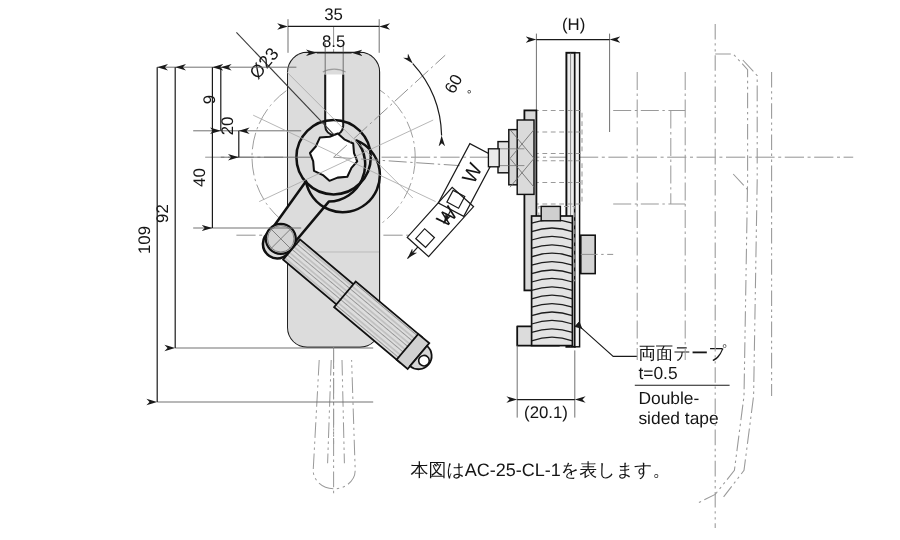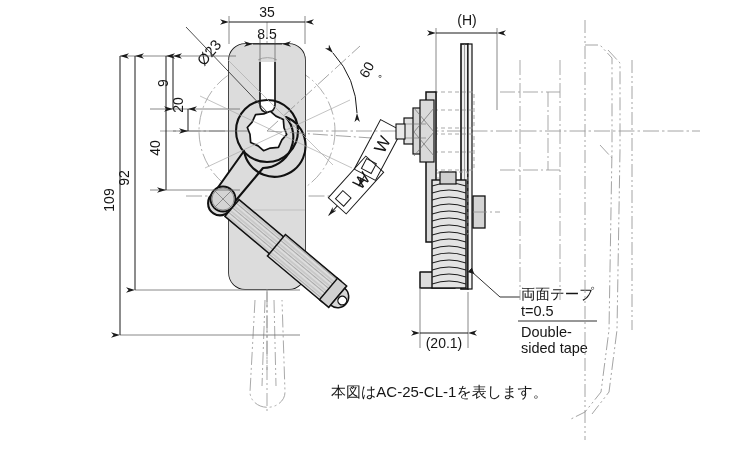--- a/index.html
+++ b/index.html
@@ -1,19 +1,19 @@
 <!DOCTYPE html>
 <html><head>
 <meta charset="utf-8">
 <title>Technical Drawing</title>
 <style>
   html,body{margin:0;padding:0;background:#ffffff;}
   body{width:750px;height:450px;overflow:hidden;
        font-family:"Liberation Sans","DejaVu Sans",sans-serif;color:#1a1a1a;}
-  #stage{position:relative;width:622px;height:450px;}
+  #stage{position:relative;width:622px;height:450px;padding-left:11px;}
   svg{display:block;}
   text{font-family:"Liberation Sans","DejaVu Sans",sans-serif;fill:#151515;}
 </style>
 </head>
 <body>
 
 <div id="stage">
 <svg width="750" height="450" viewBox="0 0 750 450" xmlns="http://www.w3.org/2000/svg">
 
   <defs>

